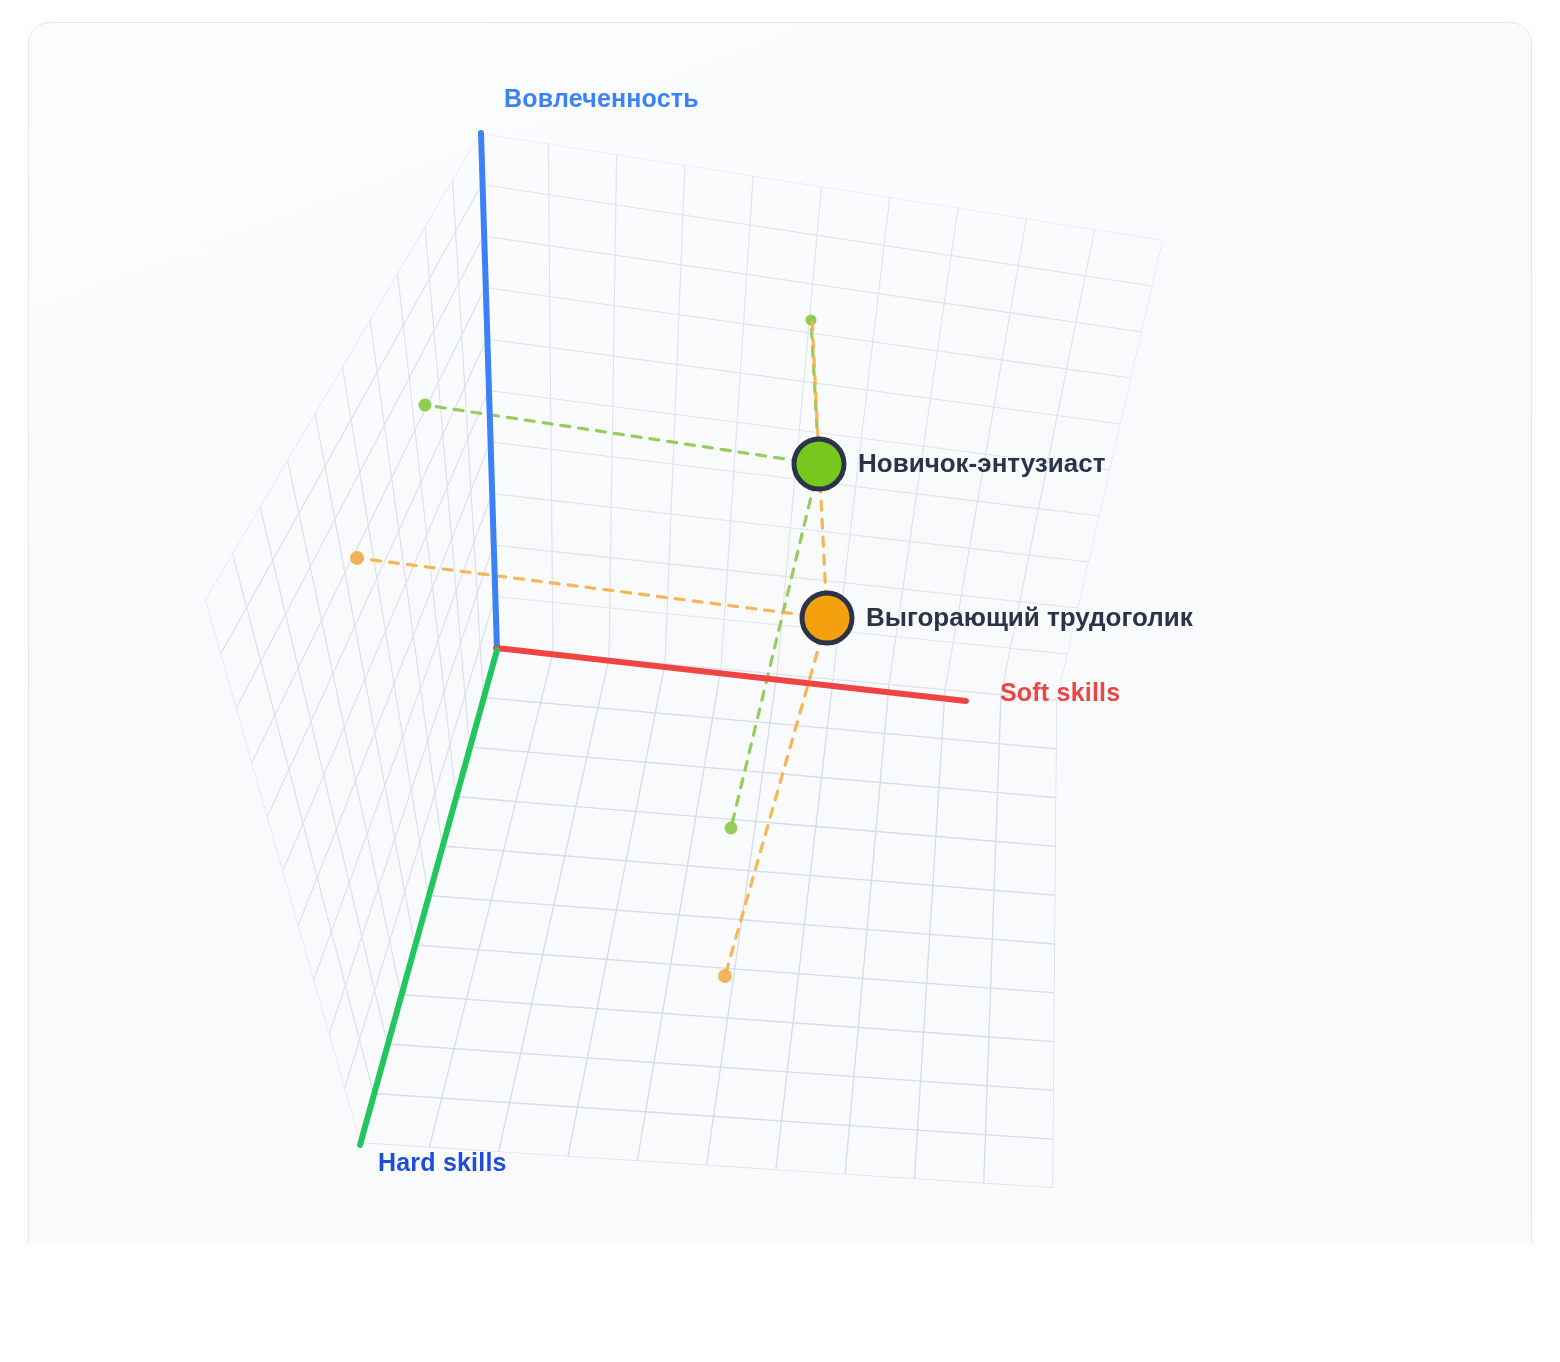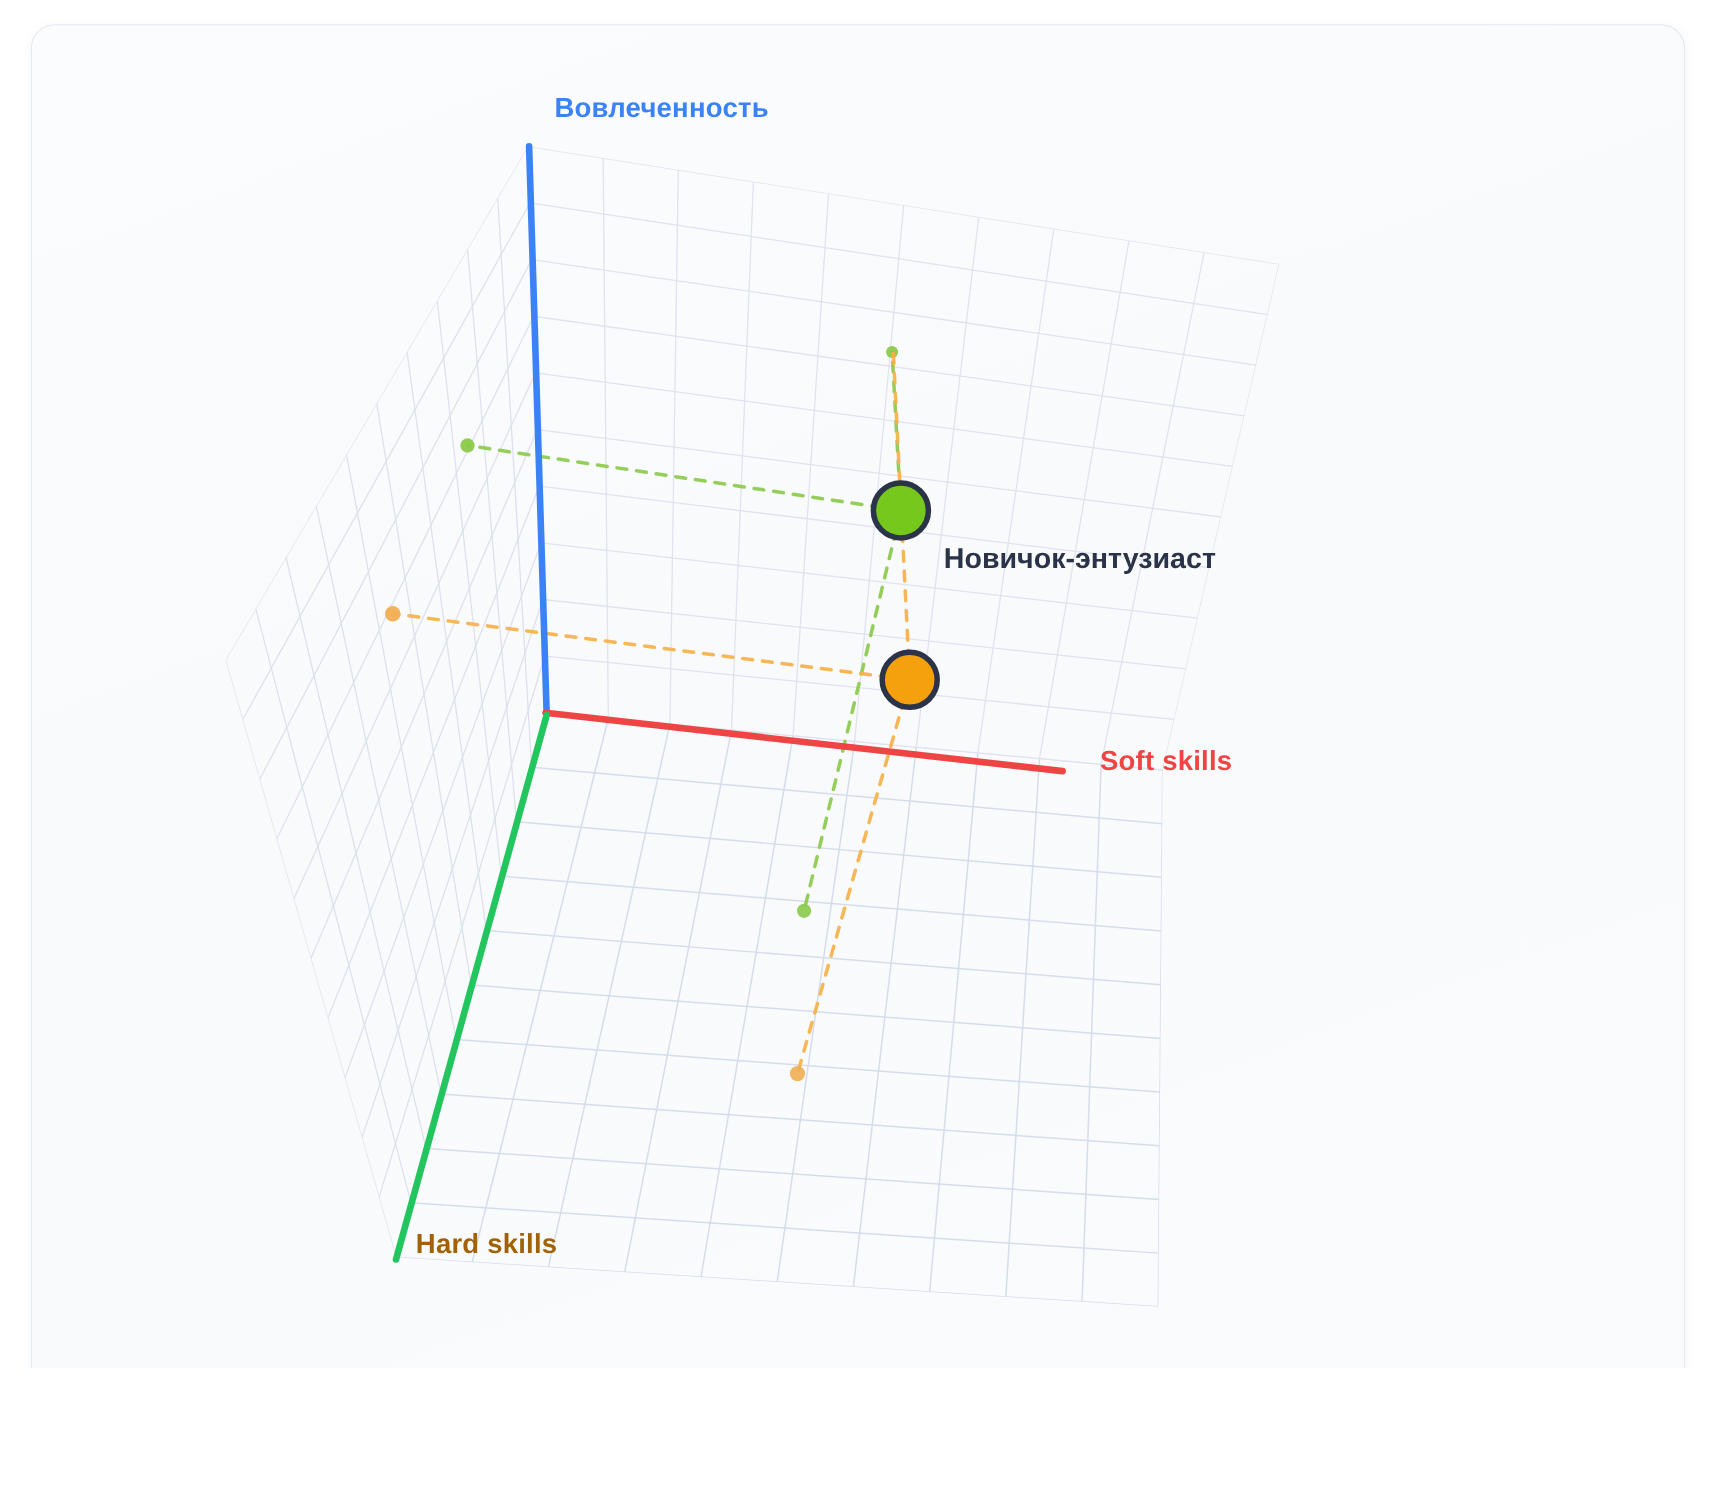--- a/index.html
+++ b/index.html
@@ -49,31 +49,30 @@
   }
   #lbl-x {
     left: 988px;
     top: 678px;
     font-size: 25px;
     color: #ef4444;
     margin-left: 12px;
   }
   #lbl-y {
     left: 378px;
-    top: 1117px;
+    top: 1148px;
     font-size: 25px;
-    color: #a16207;
+    color: #1d4ed8;
   }
   .pt-label {
     position: absolute;
     font-weight: bold;
     font-size: 26px;
     color: #2a3347;
     white-space: nowrap;
-    margin-top: 44px;
   }
   #lbl-p0 { left: 858px; top: 448px; }
   #lbl-p1 { left: 866px; top: 602px; }
 </style>
 </head>
 <body>
 
 <div id="root">
 
   <div class="card"></div>
@@ -205,14 +204,15 @@
   </svg>
 
   <div class="axis-label" id="lbl-z">Вовлеченность</div>
 
   <div class="axis-label" id="lbl-x">Soft skills</div>
 
   <div class="axis-label" id="lbl-y">Hard skills</div>
 
   <div class="pt-label" id="lbl-p0">Новичок-энтузиаст</div>
 
+  <div class="pt-label" id="lbl-p1">Выгорающий трудоголик</div>
 
 </div>
 
 </body></html>

